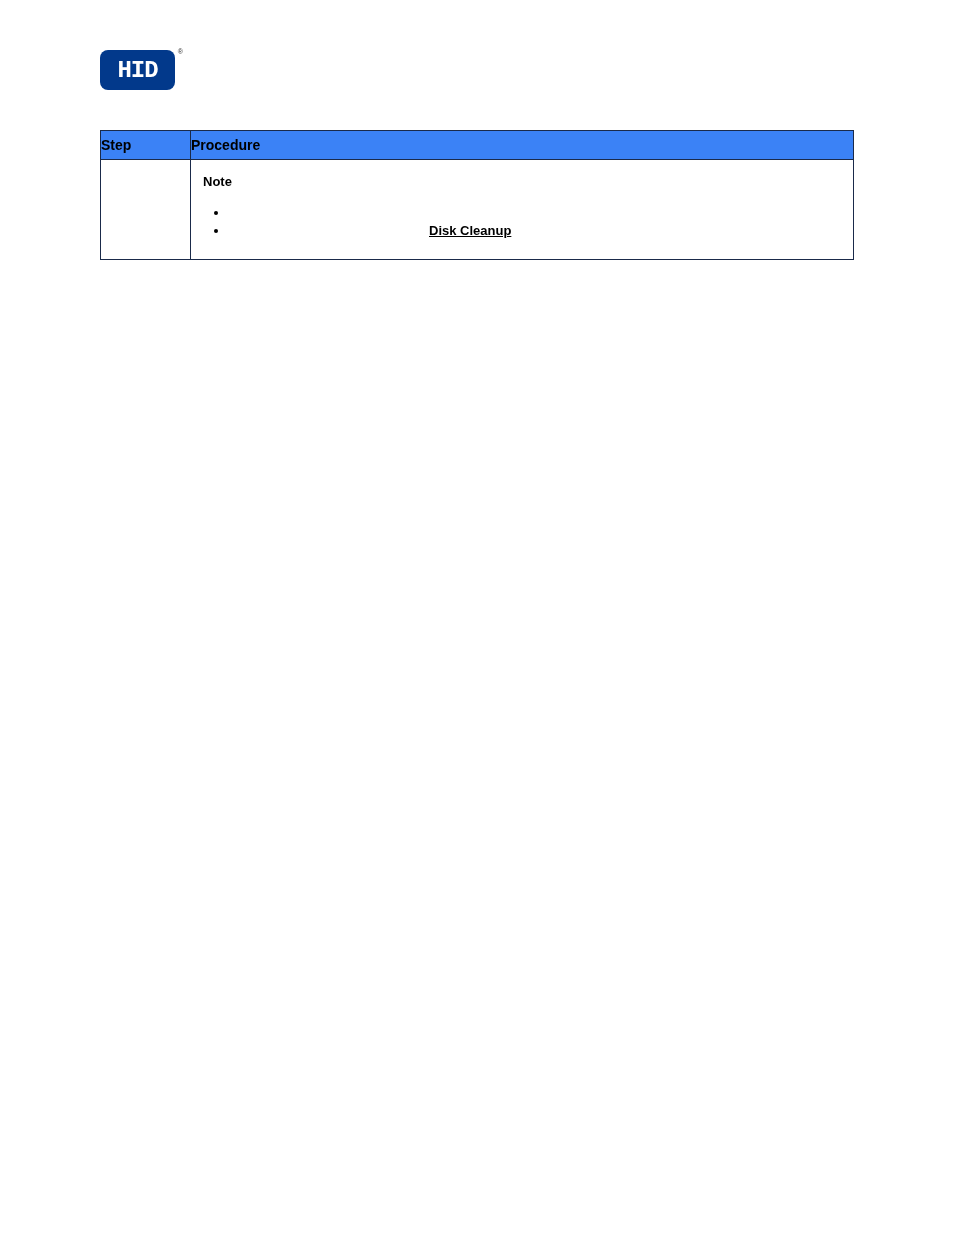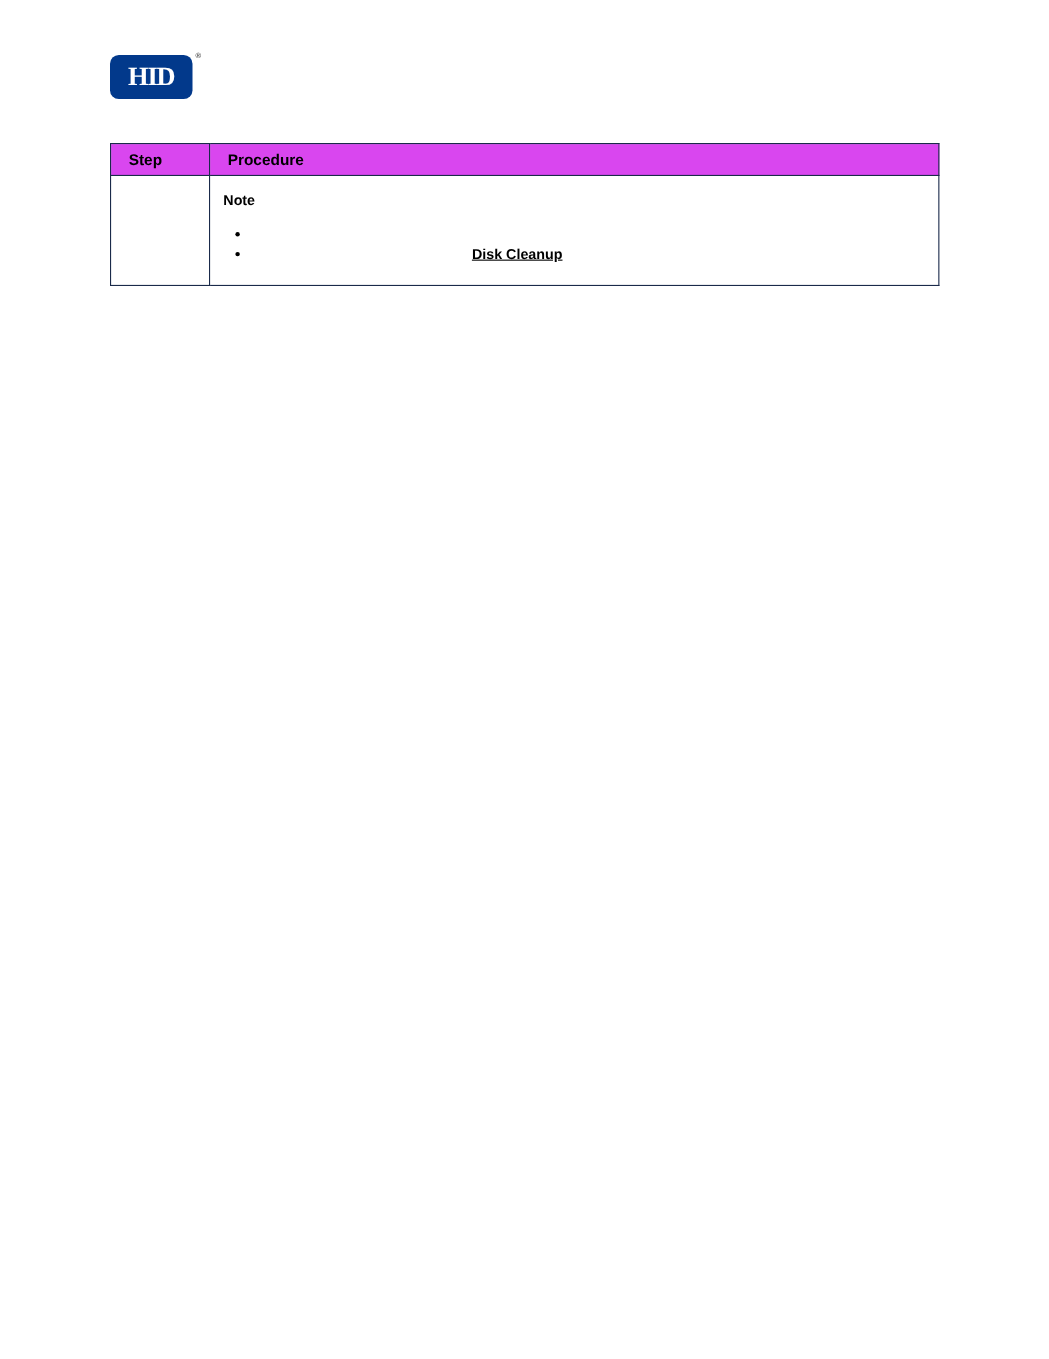--- a/index.html
+++ b/index.html
@@ -28,38 +28,38 @@
     border-radius: 8px;
     display: flex;
     align-items: center;
     justify-content: center;
   }
   .logo-text {
     color: #ffffff;
     font-weight: 900;
     font-size: 24px;
     letter-spacing: -1px;
-    font-family: Liberation Serif, serif;
+    font-family: Liberation Mono, monospace;
   }
   .logo-reg {
     position: absolute;
     top: -2px;
     right: -8px;
     font-size: 7px;
     color: #333;
   }
   table.proc {
     width: 100%;
     border-collapse: collapse;
     border: 1.5px solid #1a2a4a;
   }
   table.proc th {
-    background: #d946ef;
+    background: #3b82f6;
     text-align: left;
-    padding: 6px 16px;
+    padding: 6px 0;
     border: 1.5px solid #1a2a4a;
     font-size: 14px;
     font-weight: bold;
     color: #000;
   }
   table.proc th.step-col { width: 90px; }
   table.proc td {
     border: 1.5px solid #1a2a4a;
     vertical-align: top;
     padding: 14px 12px 18px 12px;

